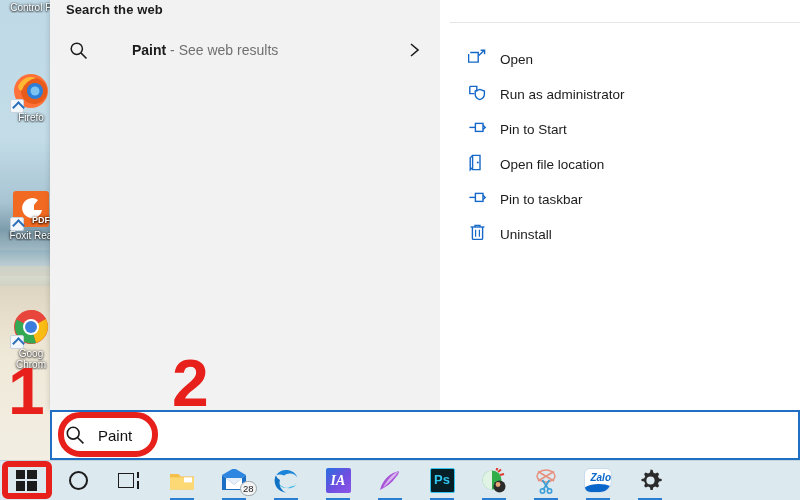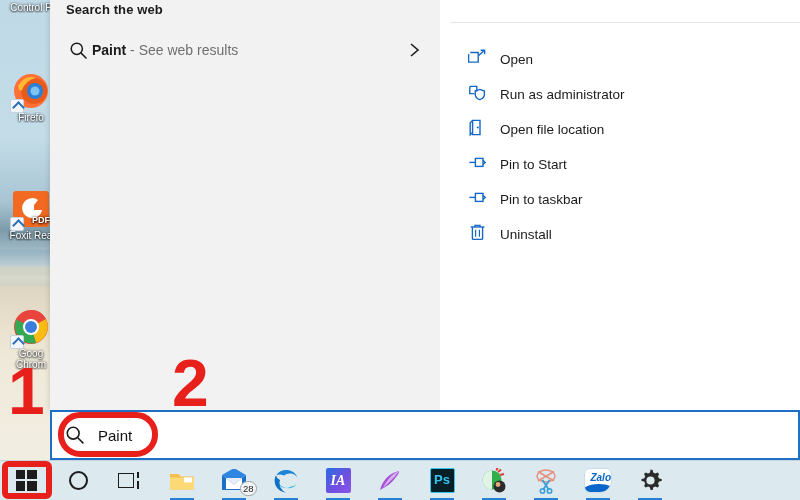--- a/index.html
+++ b/index.html
@@ -103,20 +103,21 @@
     font-size: 13px; font-weight: bold; color: #1b1b1b;
     letter-spacing: .1px;
   }
 
   
   .result-row {
     position: absolute; left: 6px; top: 30px;
     width: 378px; height: 40px;
     display: flex; align-items: center;
     padding: 0 8px;
+    gap: 40px;
   }
   .result-row .srch-ico {
     width: 28px; flex: 0 0 28px;
     display: flex; align-items: center; justify-content: center;
     color: #1b1b1b;
   }
   .result-row .rtext {
     flex: 1 1 auto;
     font-size: 14px; color: #1b1b1b;
     white-space: nowrap;
@@ -388,37 +389,37 @@
               <path d="M1.8 3.4 v7.2 h4.6" fill="none" stroke="#1668c8" stroke-width="1.4"></path>
               <path d="M11.8 6.4 l4.6 1.6 v3.2 c0 3-2.3 4.6-4.6 5.4 c-2.3-.8-4.6-2.4-4.6-5.4 V8 Z" fill="none" stroke="#1668c8" stroke-width="1.4"></path>
             </svg>
           </span>
           <span class="clabel">Run as administrator</span>
         </div>
 
         <div class="cmd-item">
           <span class="cico">
             <svg width="19" height="19" viewBox="0 0 19 19">
+              <rect x="7.4" y="5.4" width="7.6" height="8" fill="none" stroke="#1668c8" stroke-width="1.4"></rect>
+              <polyline points="15,7.2 17.2,9.4 15,11.6" fill="none" stroke="#1668c8" stroke-width="1.4"></polyline>
+              <line x1="1.4" y1="9.4" x2="7.4" y2="9.4" stroke="#1668c8" stroke-width="1.4"></line>
+            </svg>
+          </span>
+          <span class="clabel">Pin to Start</span>
+        </div>
+
+        <div class="cmd-item">
+          <span class="cico">
+            <svg width="19" height="19" viewBox="0 0 19 19">
               <path d="M4.6 2.4 h7.4 v14.2 h-7.4 z" fill="none" stroke="#1668c8" stroke-width="1.4"></path>
               <path d="M4.6 2.4 l-2.4 2.4 v12 l2.4 -2.2" fill="none" stroke="#1668c8" stroke-width="1.4"></path>
               <circle cx="9.8" cy="9.6" r="1" fill="#1668c8"></circle>
             </svg>
           </span>
           <span class="clabel">Open file location</span>
-        </div>
-
-        <div class="cmd-item">
-          <span class="cico">
-            <svg width="19" height="19" viewBox="0 0 19 19">
-              <rect x="7.4" y="5.4" width="7.6" height="8" fill="none" stroke="#1668c8" stroke-width="1.4"></rect>
-              <polyline points="15,7.2 17.2,9.4 15,11.6" fill="none" stroke="#1668c8" stroke-width="1.4"></polyline>
-              <line x1="1.4" y1="9.4" x2="7.4" y2="9.4" stroke="#1668c8" stroke-width="1.4"></line>
-            </svg>
-          </span>
-          <span class="clabel">Pin to Start</span>
         </div>
 
         <div class="cmd-item">
           <span class="cico">
             <svg width="19" height="19" viewBox="0 0 19 19">
               <rect x="7.4" y="5.4" width="7.6" height="8" fill="none" stroke="#1668c8" stroke-width="1.4"></rect>
               <polyline points="15,7.2 17.2,9.4 15,11.6" fill="none" stroke="#1668c8" stroke-width="1.4"></polyline>
               <line x1="1.4" y1="9.4" x2="7.4" y2="9.4" stroke="#1668c8" stroke-width="1.4"></line>
             </svg>
           </span>

